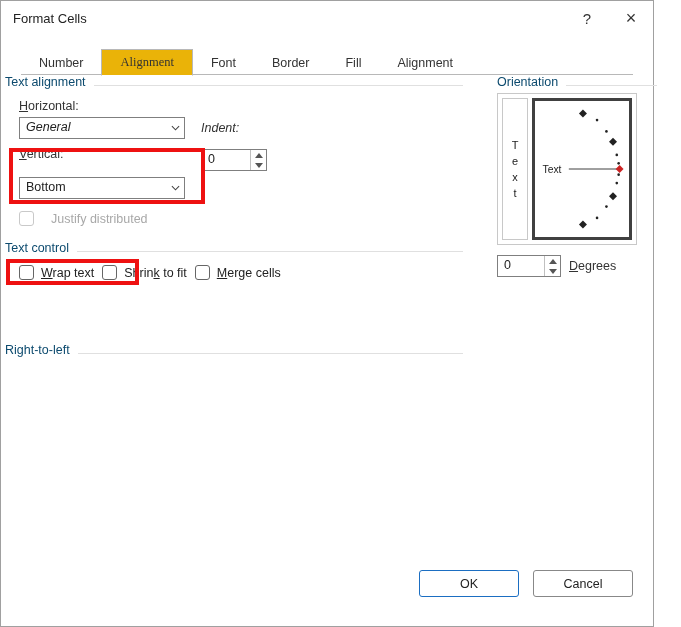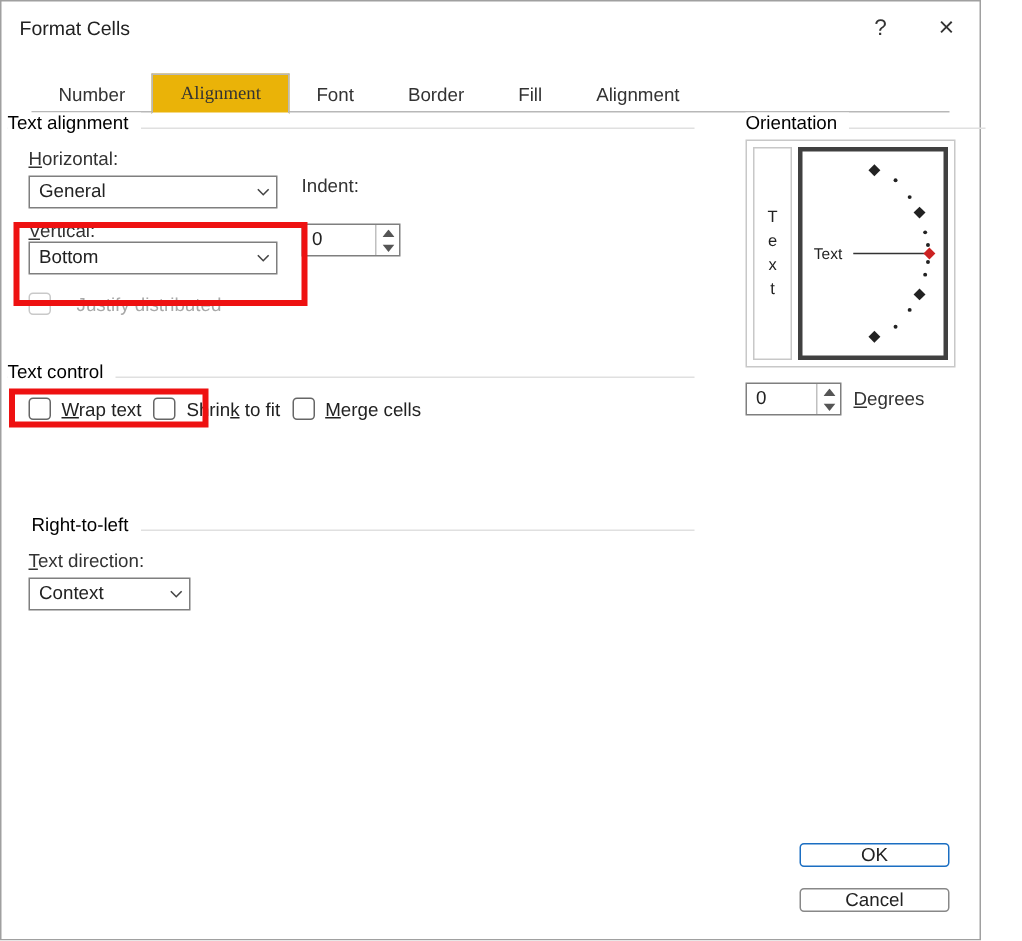--- a/index.html
+++ b/index.html
@@ -60,21 +60,21 @@
     bottom: -1px;
     font-family: Liberation Serif, serif;
   }
   .content {
     flex: 1;
     position: relative;
     padding: 22px 28px 14px 28px;
   }
   .group { position: absolute; }
   .grouplabel {
-    font-size: 12.5px; color: #000000;
+    font-size: 12.5px; color: #0c4a6e;
     position: relative;
     display: inline-block;
     padding-right: 8px;
     background: #fff;
     z-index: 2;
   }
   .rule {
     position: absolute;
     left: 0; right: 0; top: 10px;
     border-top: 1px solid #e0e0e0;
@@ -129,22 +129,22 @@
   .orient-left {
     width:26px; border:1px solid #c8c8c8;
     display:flex; flex-direction:column; align-items:center; justify-content:center;
     gap:4px; font-size:11px;
   }
   .orient-right {
     flex:1; border:3px solid #404040; position:relative;
   }
   .footer {
     height: 56px;
-    display:flex; align-items:flex-end; justify-content:flex-end;
-    gap:14px; padding:0 20px 18px 0;flex-direction:column;
+    display:flex; align-items:flex-start; justify-content:flex-end;
+    gap:14px; padding:0 20px 18px 0;
   }
   .btn {
     width:100px; height:27px; border:1px solid #888; border-radius:3px;
     background:#fff; font-size:12.5px; display:flex;align-items:center;justify-content:center;
   }
   .btn.primary { border-color:#1b6ec2; }
 </style>
 </head>
 <body>
 
@@ -173,38 +173,38 @@
   <div class="content">
 
     <div class="group" style="left:0; right:190px; top:0;">
       <div style="position:relative; margin-left:4px;">
         <span class="grouplabel">Text alignment</span>
         <div class="rule"></div>
       </div>
 
       <div style="margin-top:10px; margin-left:18px;">
         <div class="label"><span class="under">H</span><span>orizontal:</span></div>
-        <div style="display:flex; gap:16px; margin-top:4px;">
+        <div style="display:flex; align-items:center; gap:16px; margin-top:4px;font-style:italic;">
           <div class="combo" style="width:166px;">
             <div class="val">General</div>
             <div class="drop">
                 <svg viewBox="0 0 10 6">
                   <path d="M1 1 L5 5 L9 1" fill="none" stroke="#444" stroke-width="1.2"></path>
                 </svg>
               </div>
           </div>
           <div>
             <div class="label">Indent:</div>
           </div>
         </div>
 
         <div style="display:flex; align-items:flex-start; gap:16px; margin-top:8px;">
           <div style="width:166px;">
             <div class="label"><span class="under">V</span>ertical:</div>
-            <div class="combo" style="width:166px; margin-top:0;">
+            <div class="combo" style="width:166px; margin-top:16px;">
               <div class="val">Bottom</div>
               <div class="drop">
                   <svg viewBox="0 0 10 6">
                     <path d="M1 1 L5 5 L9 1" fill="none" stroke="#444" stroke-width="1.2"></path>
                   </svg>
                 </div>
             </div>
           </div>
           <div style="margin-top:2px;">
             <div class="spin">
@@ -251,34 +251,23 @@
         <div class="chk">
           <div class="box"></div>
           <span><span class="under">M</span>erge cells</span>
         </div>
       </div>
     </div>
 
     <div class="redbox" style="left:5px; top:184px; width:133px; height:26px;"></div>
 
     <div class="group" style="left:0; right:190px; top:268px;">
-      <div style="position:relative; margin-left:20px;">
+      <div style="position:relative; margin-left:4px;">
         <span class="grouplabel">Right-to-left</span>
         <div class="rule"></div>
-      </div>
-      <div style="margin-top:10px; margin-left:18px;">
-        <div class="label"><span class="under">T</span>ext direction:</div>
-        <div class="combo" style="width:108px; margin-top:4px;">
-          <div class="val">Context</div>
-          <div class="drop">
-              <svg viewBox="0 0 10 6">
-                <path d="M1 1 L5 5 L9 1" fill="none" stroke="#444" stroke-width="1.2"></path>
-              </svg>
-            </div>
-        </div>
       </div>
     </div>
 
     <div class="group" style="right:-4px; top:0; width:160px;">
       <div style="position:relative;">
         <span class="grouplabel">Orientation</span>
         <div class="rule"></div>
       </div>
       <div class="orient-box" style="top:18px; left:0; width:140px; height:152px;">
         <div class="orient-left">

